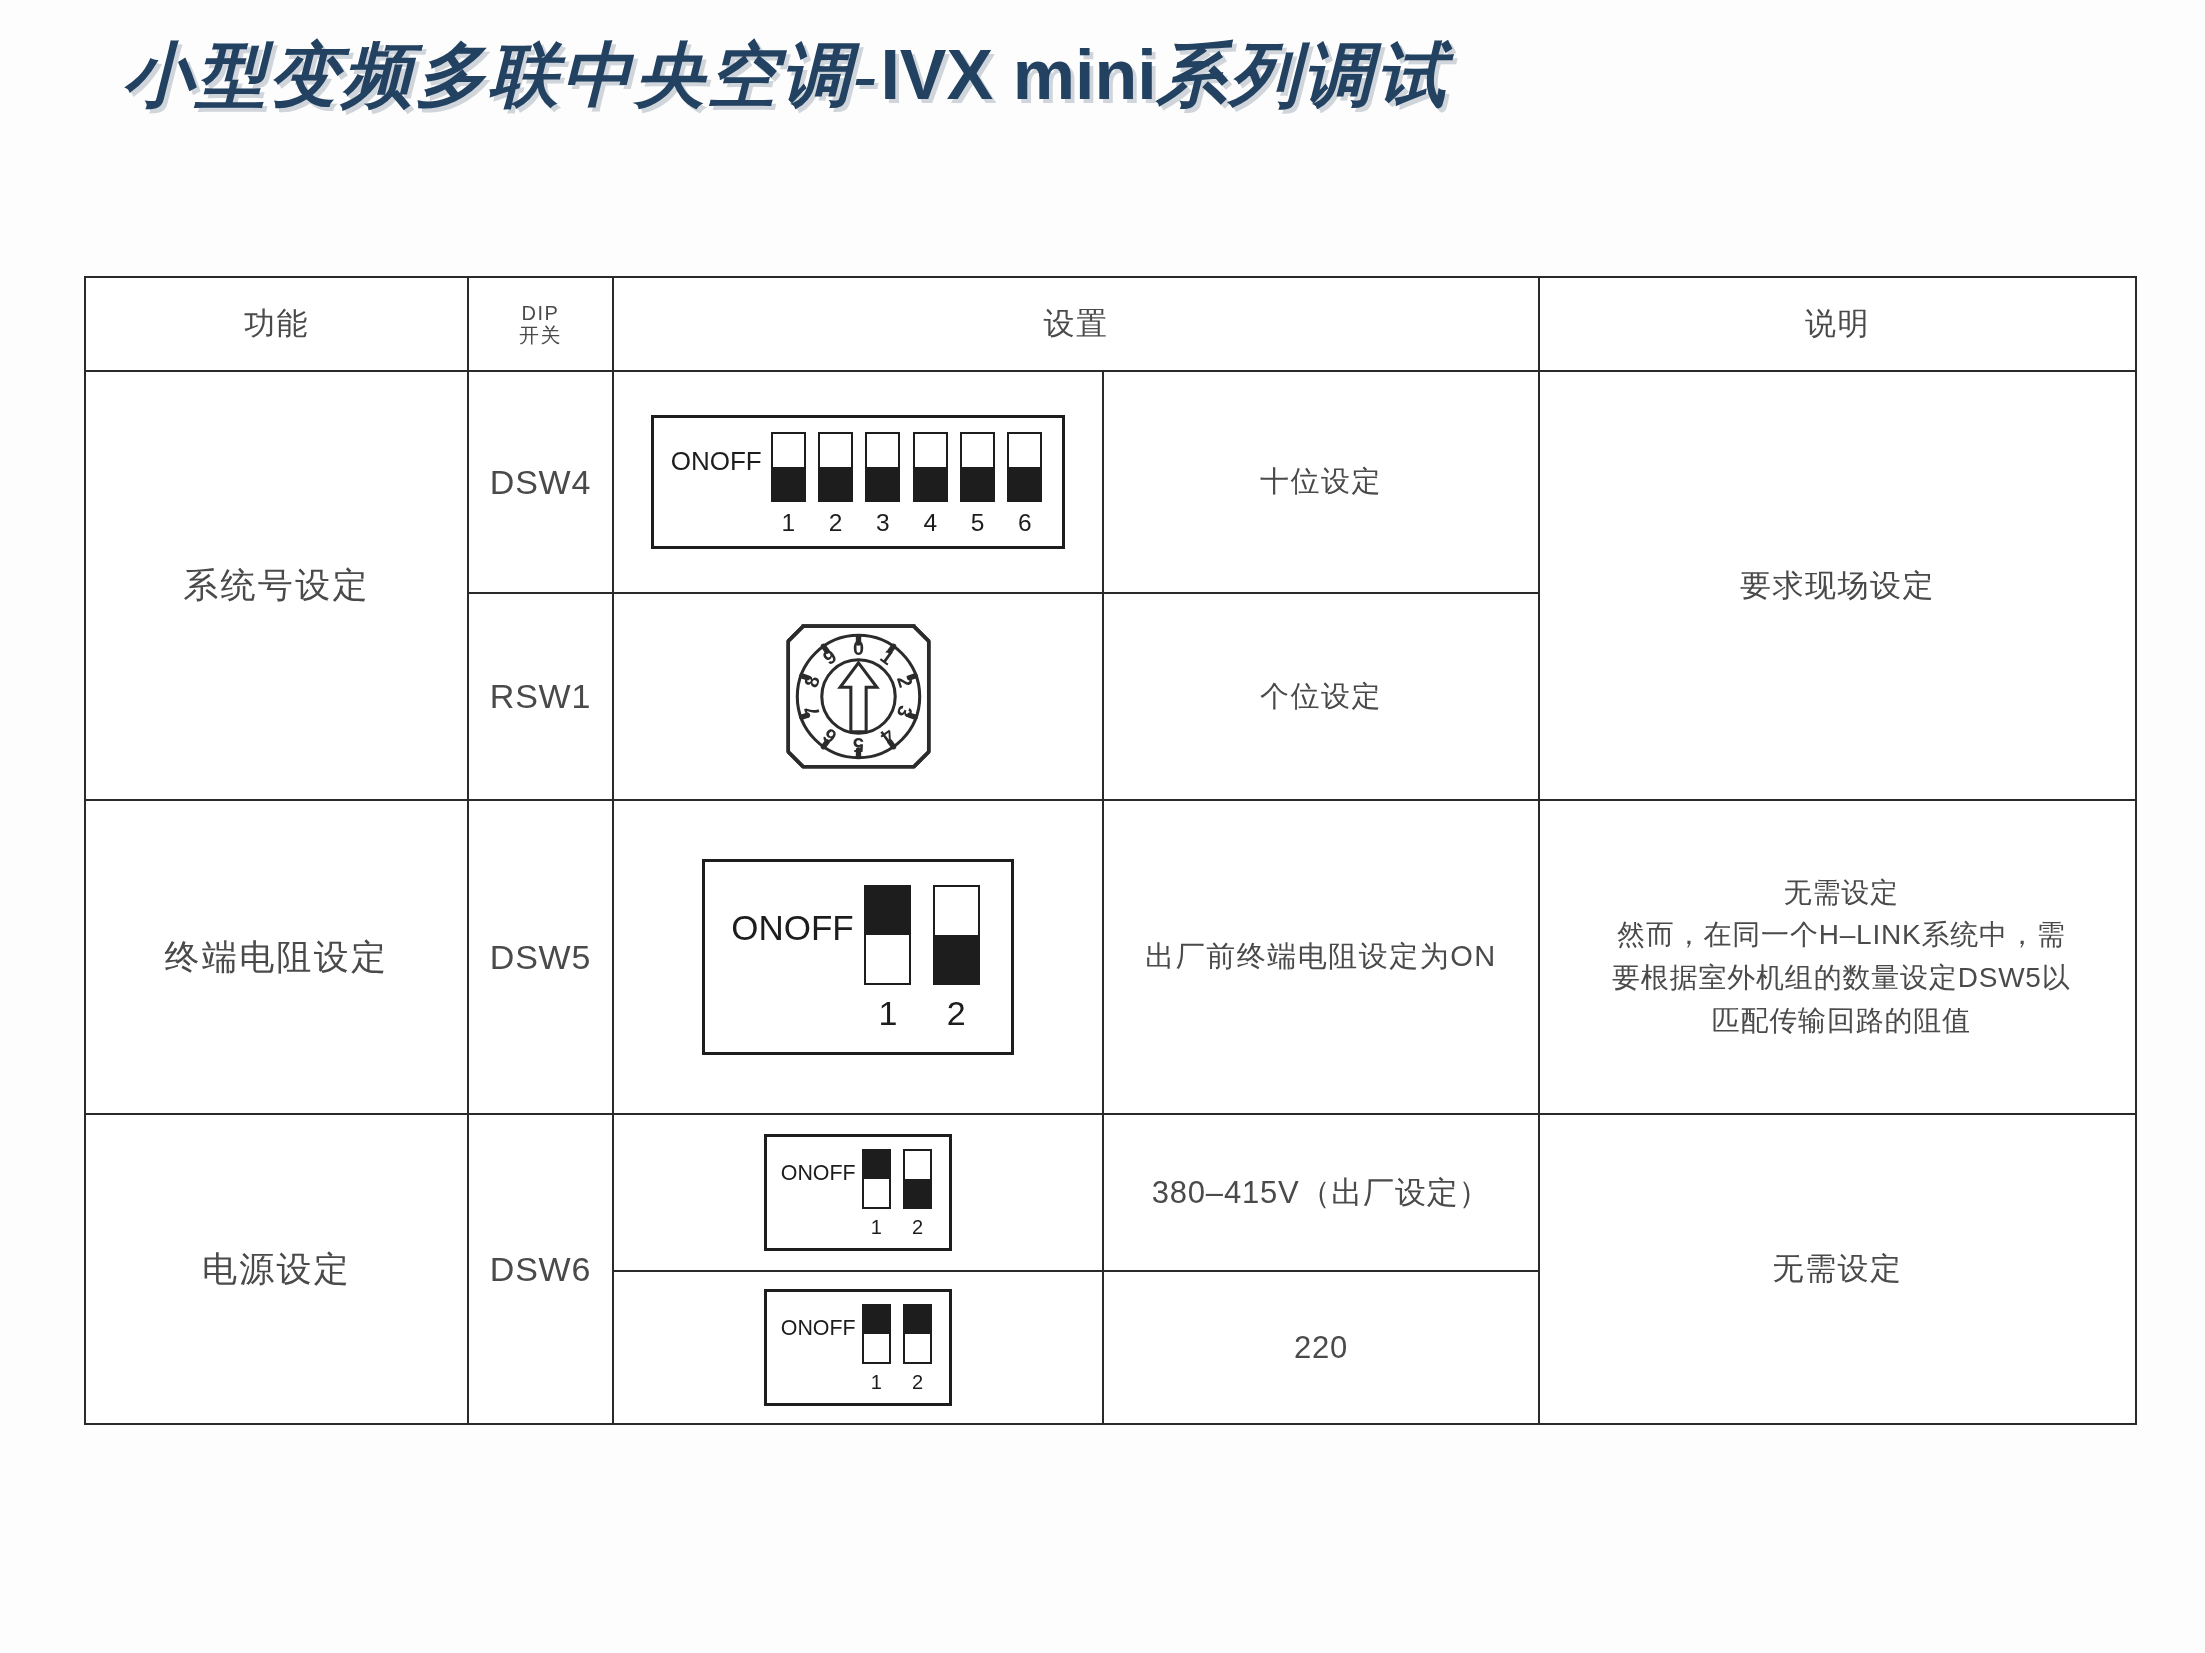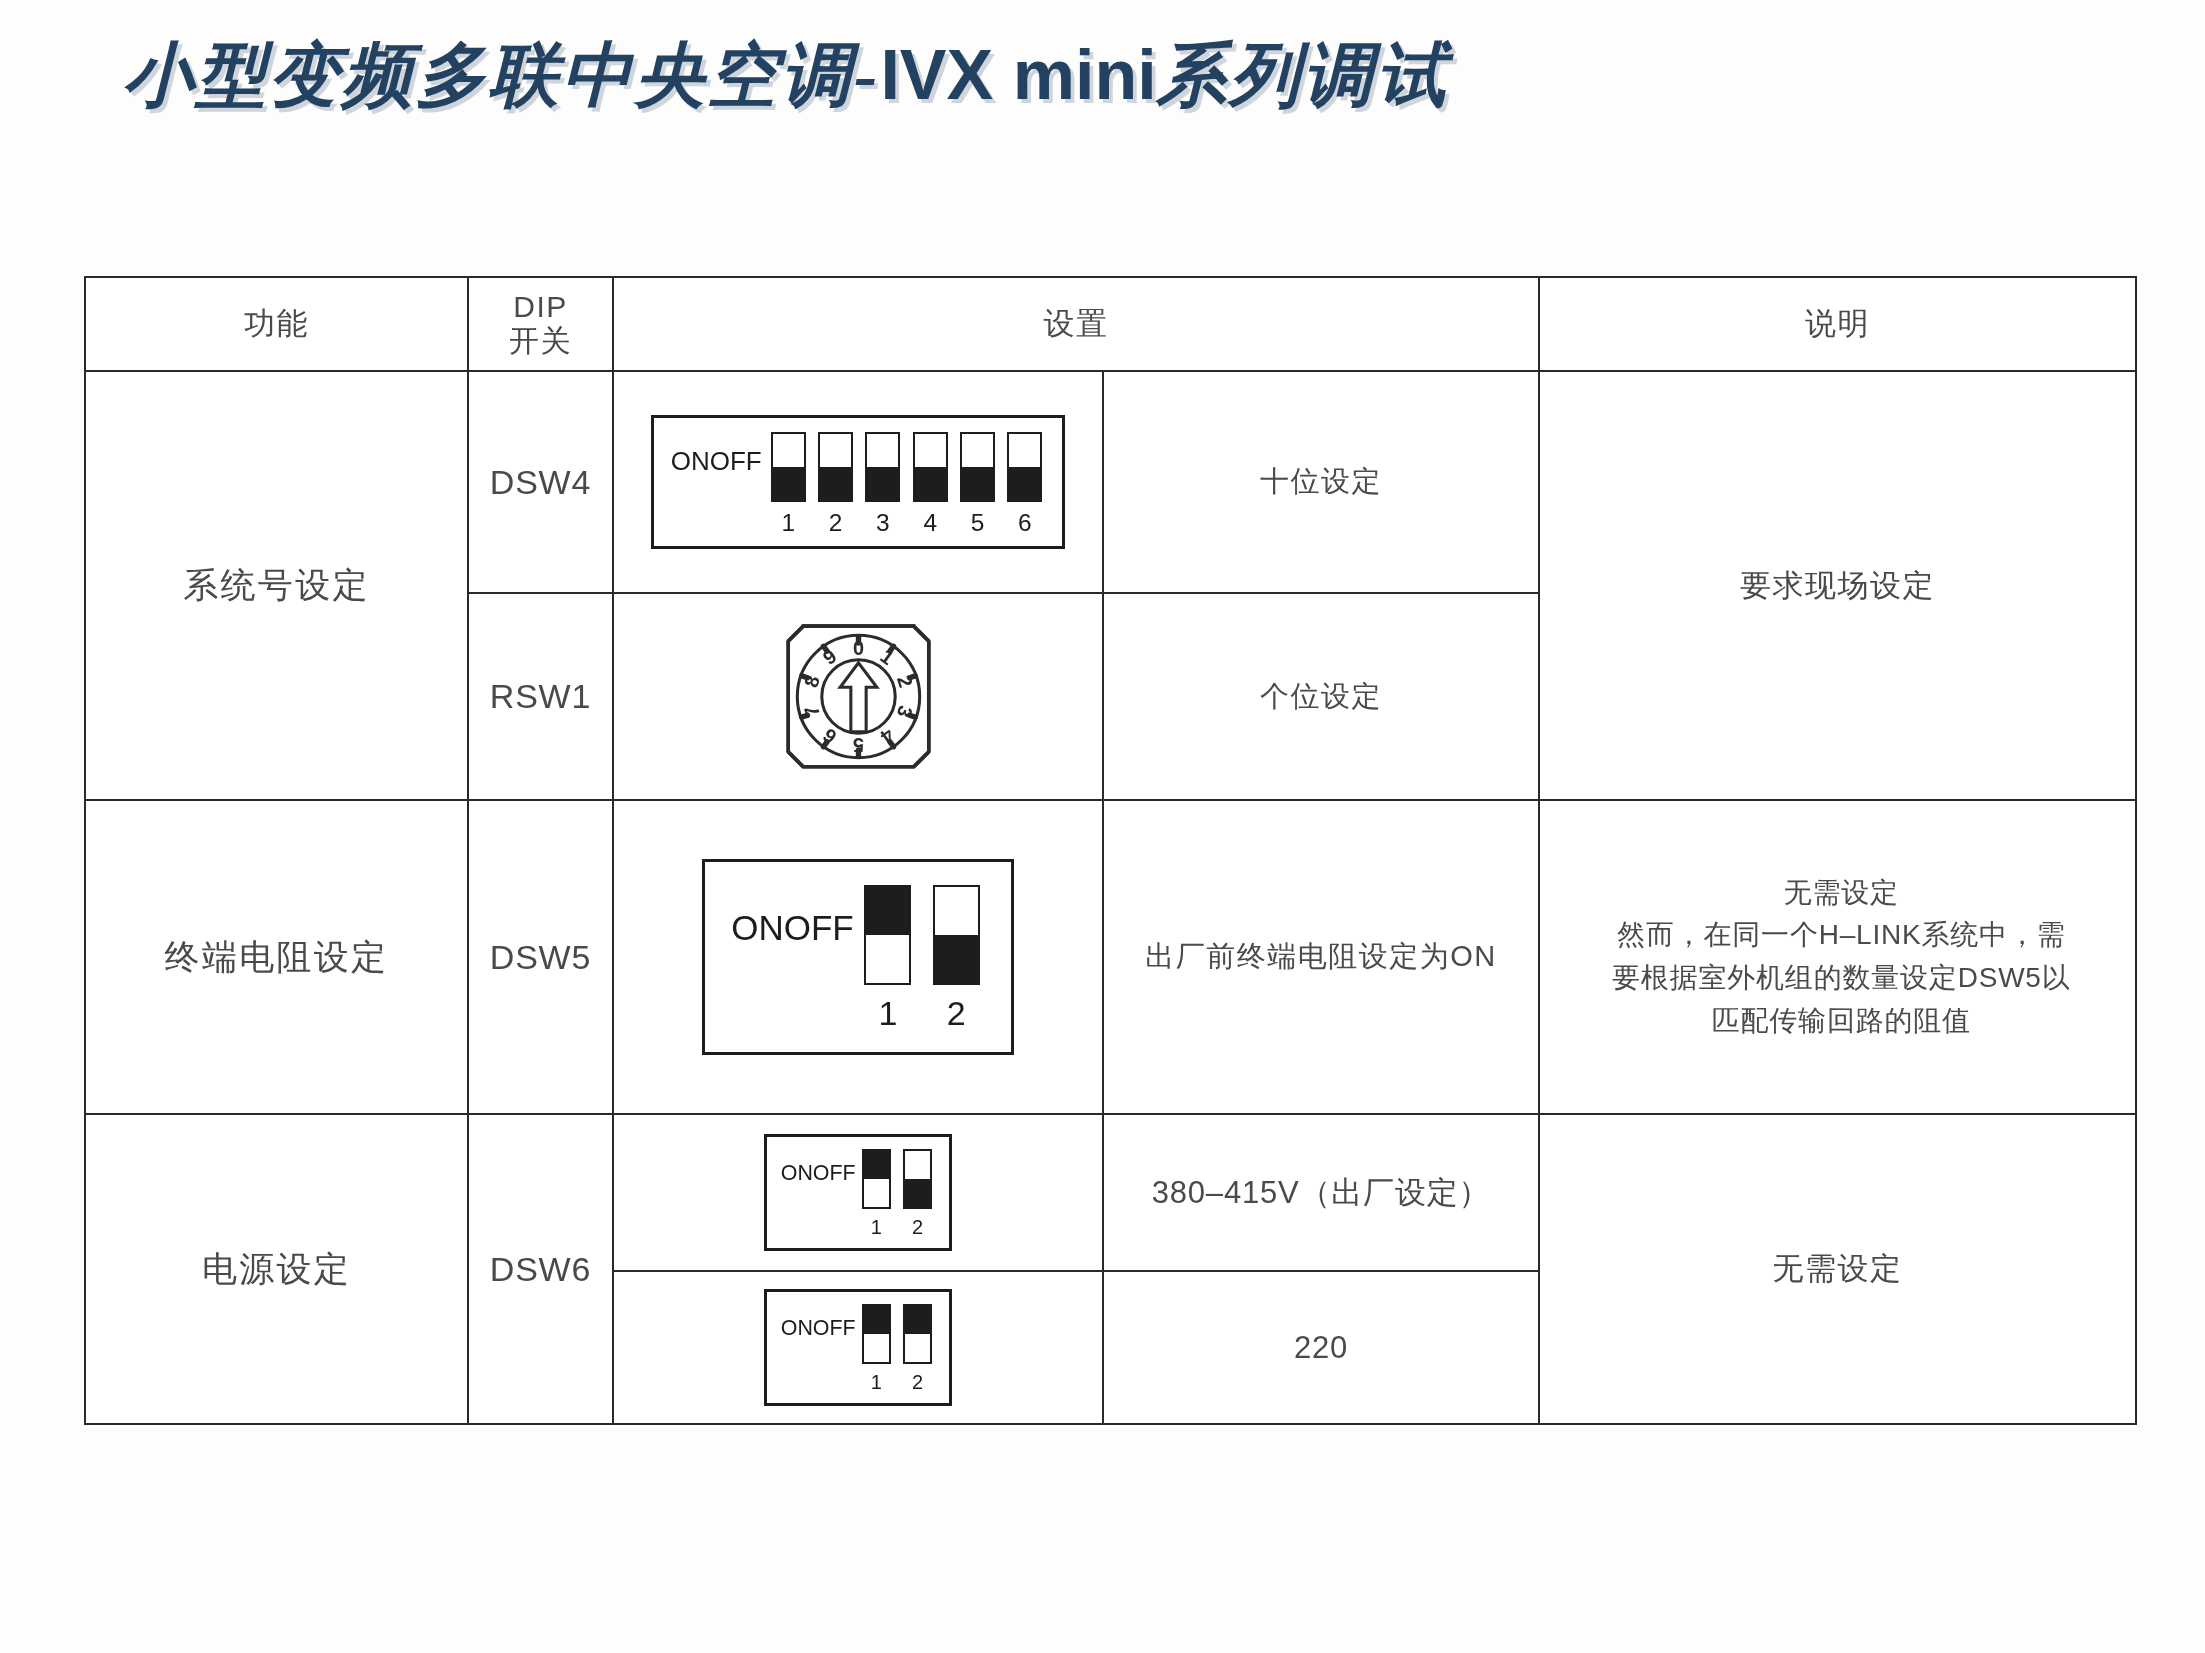--- a/index.html
+++ b/index.html
@@ -63,21 +63,21 @@
   .col-set   { width: 436px; }
   .col-desc  { width: 597px; }
 
   .hdr {
     height: 90px;
     font-size: 31px;
     color: #4a4a4a;
     letter-spacing: 1.5px;
   }
   .hdr-dip {
-    font-size: 30px;
+    font-size: 20px;
     line-height: 1.12;
   }
 
   .cell-func {
     font-size: 35px;
     letter-spacing: 2.3px;
   }
   .cell-dip {
     font-size: 34px;
     letter-spacing: 0.8px;

